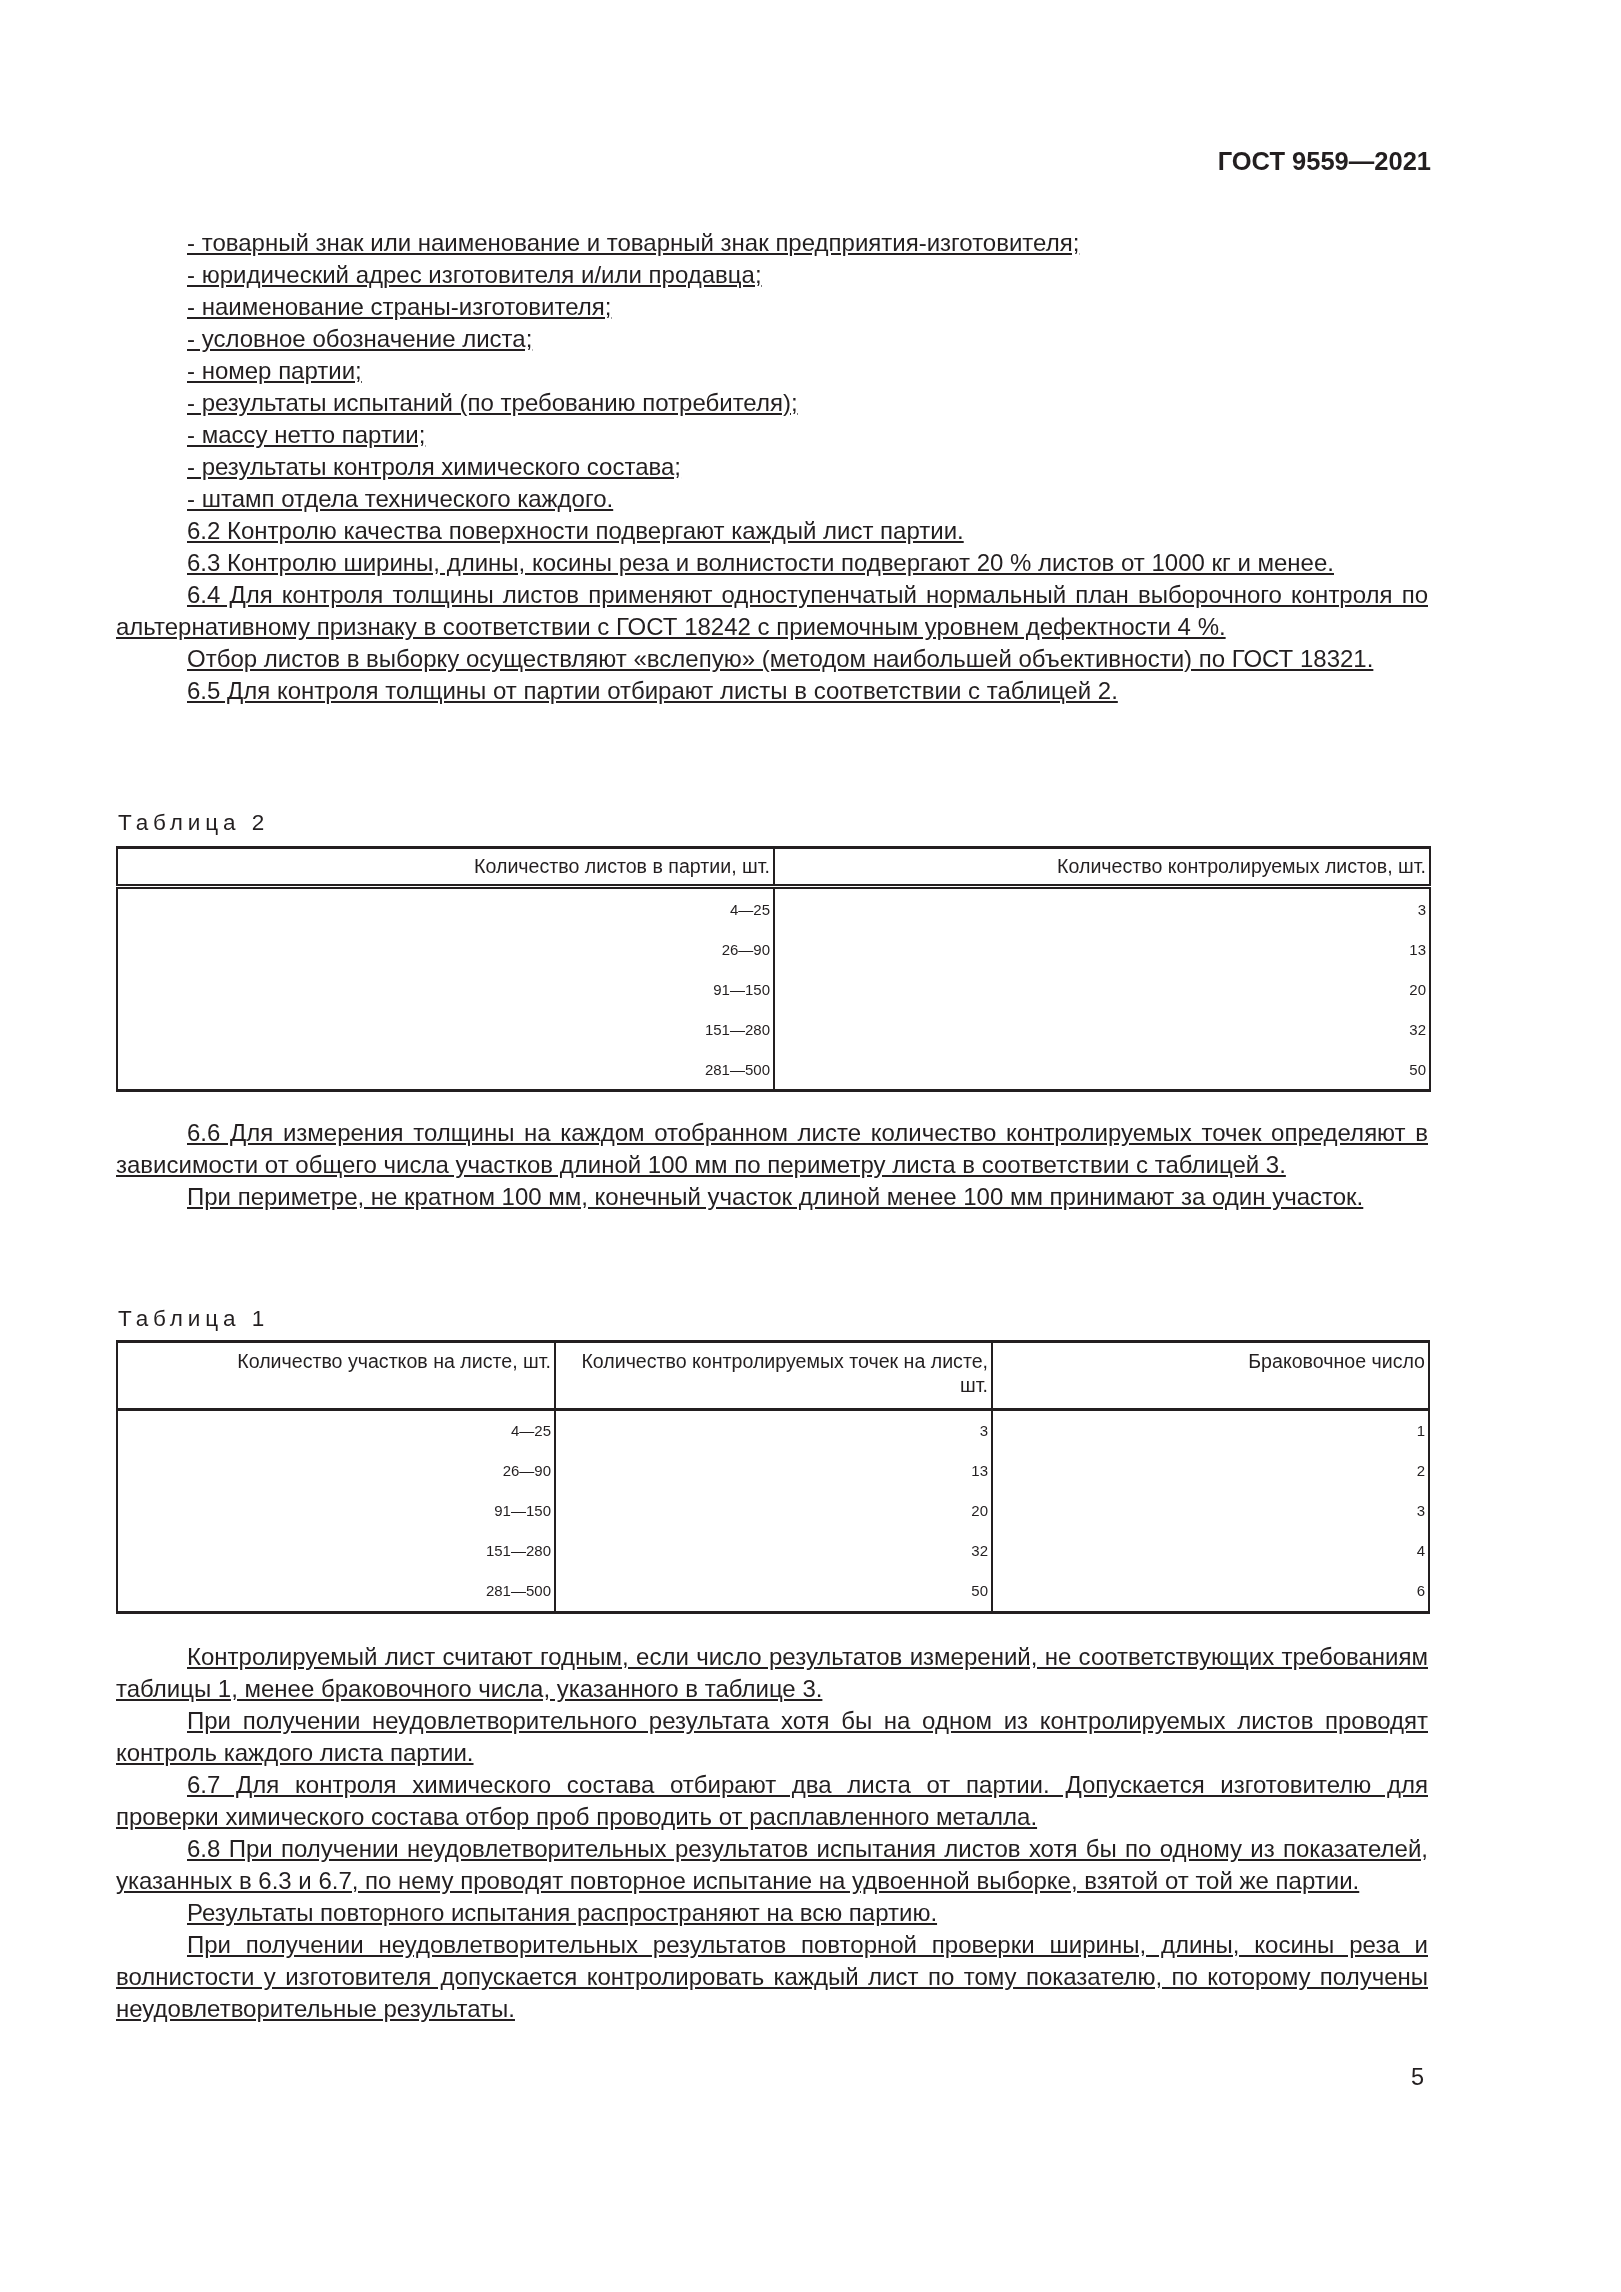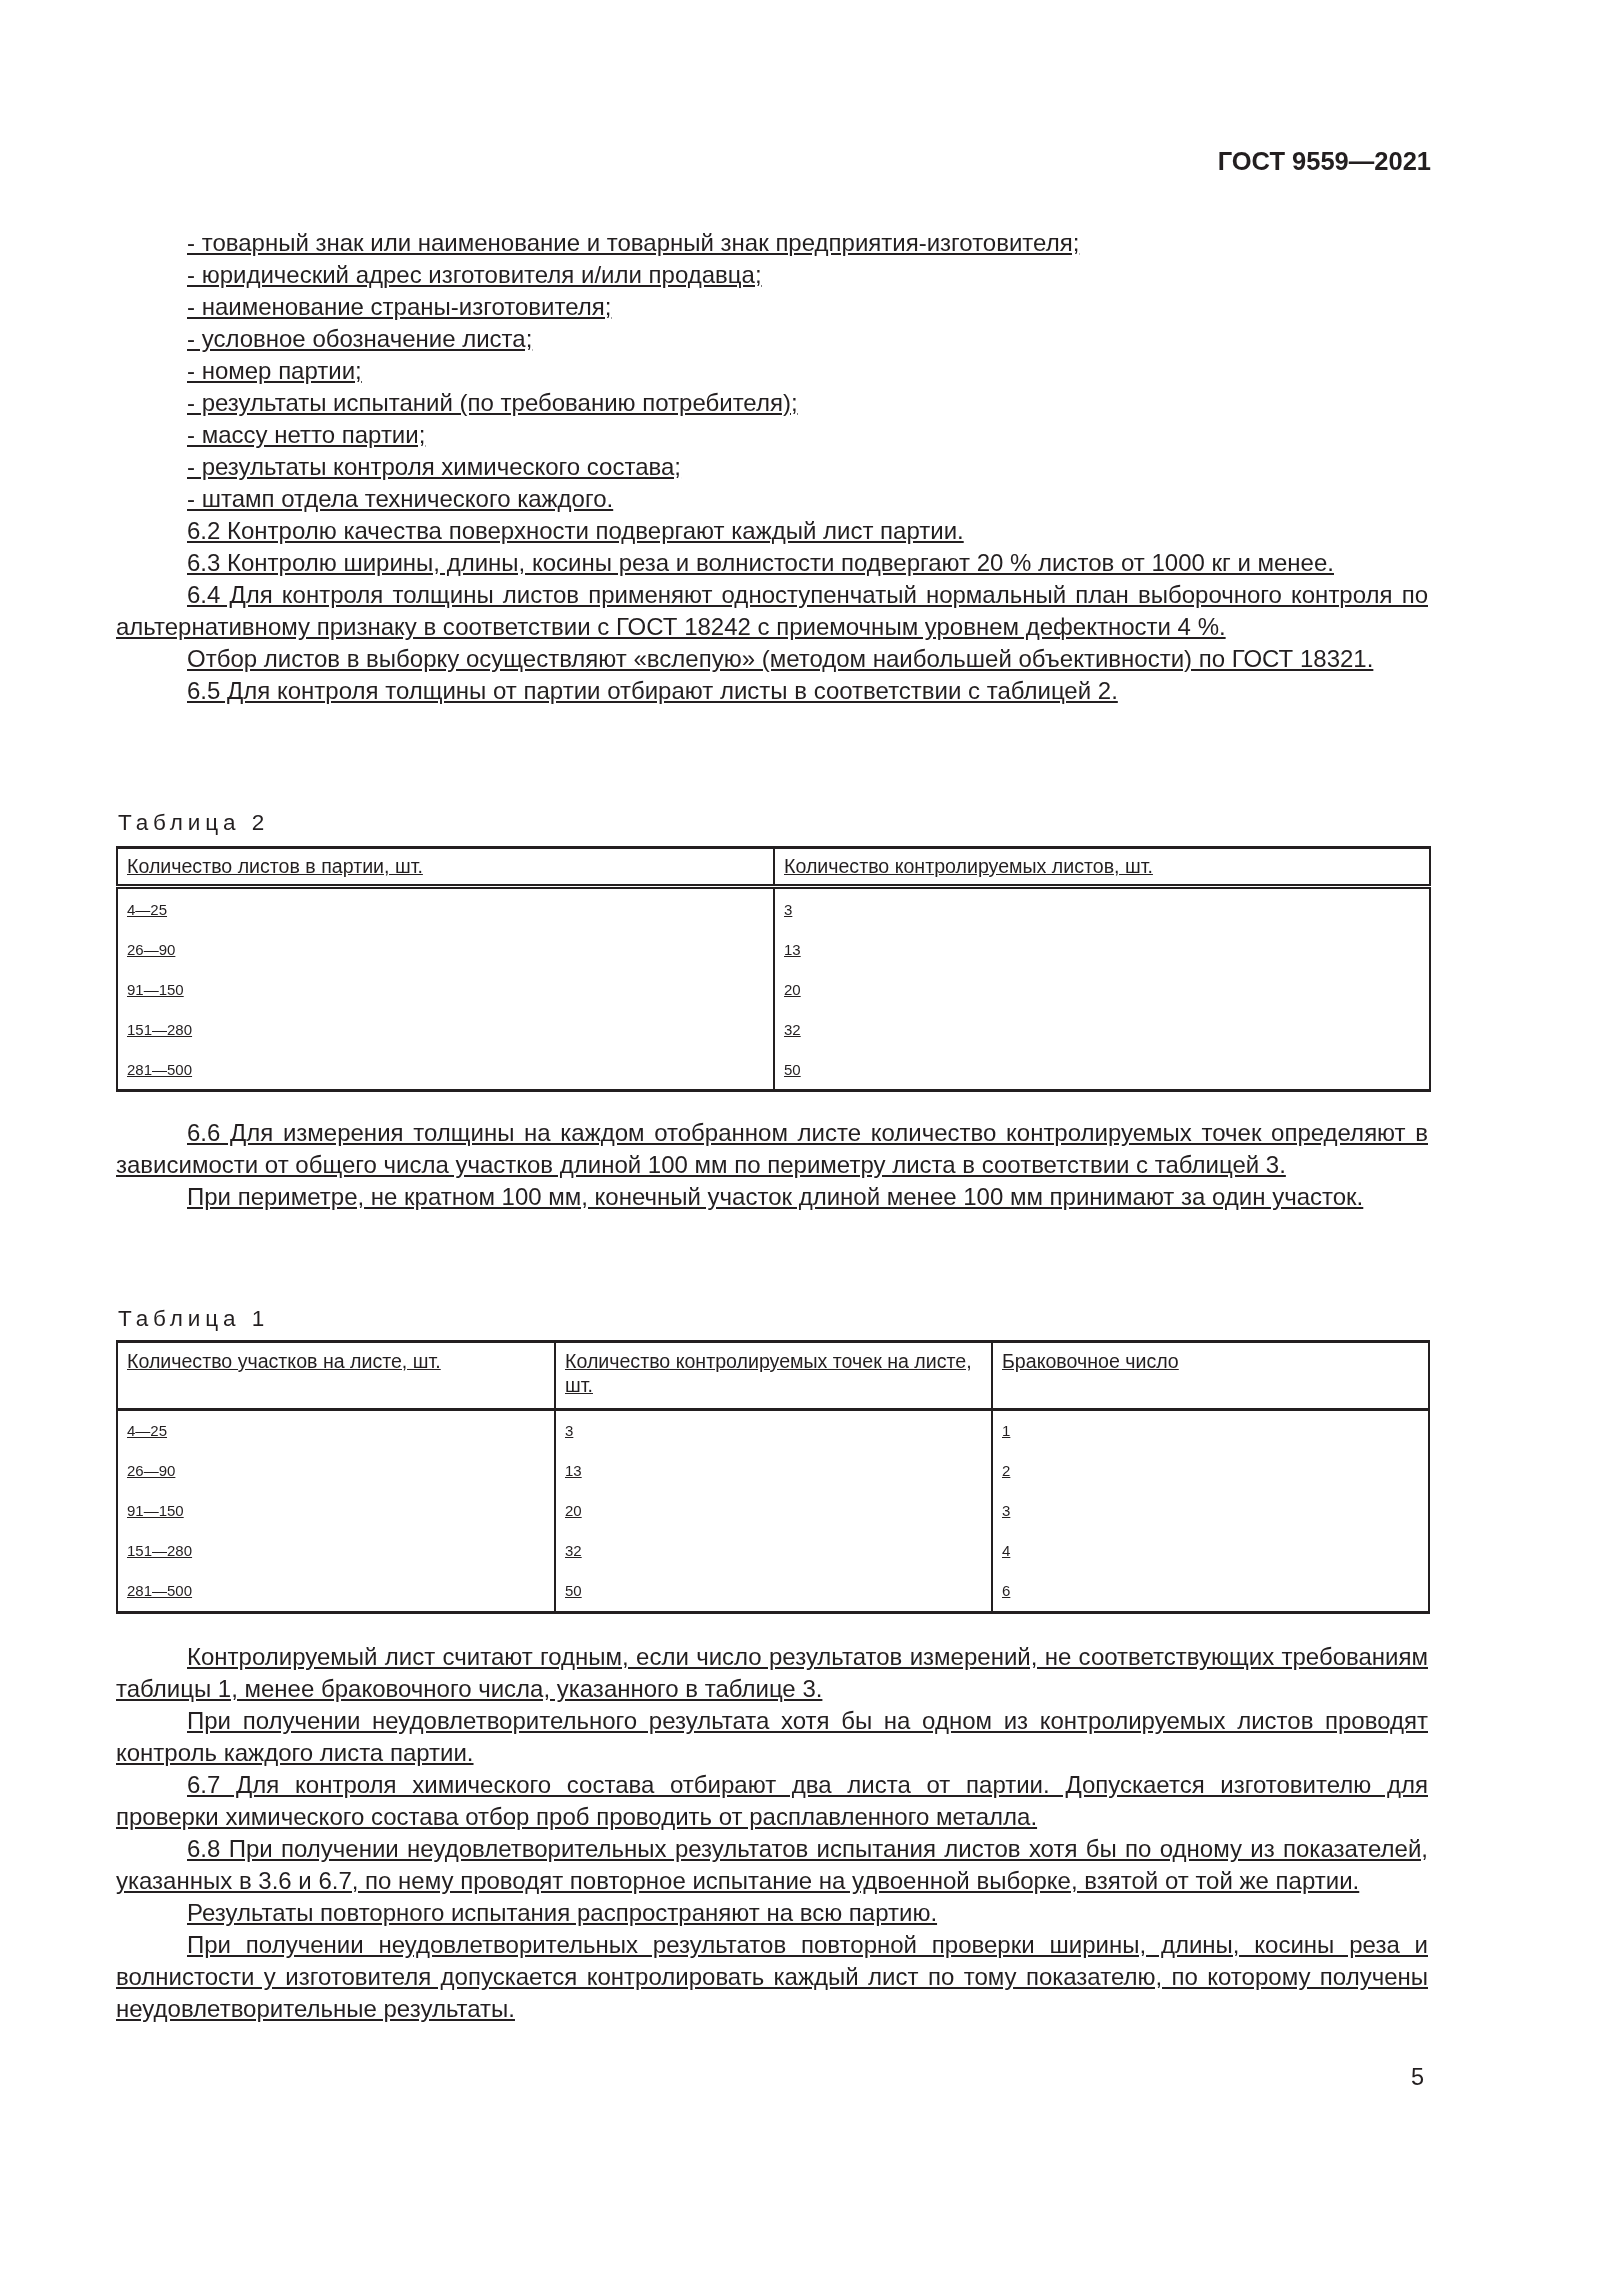--- a/index.html
+++ b/index.html
@@ -7,21 +7,21 @@
          font-family: "Liberation Sans", "DejaVu Sans", sans-serif; color: #231f20; }
   .page { position: absolute; left: 0; top: 0; width: 1621px; height: 2085px; }
   .doc-code { position: absolute; top: 147px; right: 190px; font-weight: bold; font-size: 25.5px; color: #231f20; }
   .body-col { position: absolute; left: 116px; width: 1312px; font-size: 24px; line-height: 32px; text-decoration: underline; }
   .list-line { text-indent: 71px; white-space: nowrap; }
   .para { text-indent: 71px; text-align: justify; text-align-last: left; }
   .caption { position: absolute; left: 118px; font-size: 22.5px; letter-spacing: 4.9px; }
   table.gost { position: absolute; left: 116px; width: 1312px; border-collapse: collapse;
                font-size: 20.6px; table-layout: fixed; }
   table.gost td, table.gost th { border-left: 2px solid #231f20; border-right: 2px solid #231f20;
-               text-align: left; font-weight: normal; padding: 0 9px; vertical-align: middle; text-decoration: underline; }
+               text-align: right; font-weight: normal; padding: 0 3px; vertical-align: middle; }
   table.gost thead tr { border-top: 3.9px solid #231f20; }
   table.gost tbody tr:last-child td { border-bottom: 3.9px solid #231f20; }
   table.gost td { height: 40px; font-size: 15px; }
   #t2 thead th { height: 35px; border-bottom: 5.9px double #231f20; font-size: 19.6px; }
   #t3 thead th { height: 59px; border-bottom: 3.9px solid #231f20; font-size: 19.6px; vertical-align: top; padding-top: 5.9px; line-height: 24.5px; }
   .page-num { position: absolute; left: 1411px; top: 2064px; font-size: 23.5px; }
 </style>
 </head>
 <body>
 
@@ -127,20 +127,20 @@
         <td>50</td>
         <td>6</td>
       </tr>
     </tbody>
   </table>
 
   <div class="body-col" style="top: 1641px;">
     <div class="para">Контролируемый лист считают годным, если число результатов измерений, не соответствующих требованиям таблицы 1, менее браковочного числа, указанного в таблице 3.</div>
     <div class="para">При получении неудовлетворительного результата хотя бы на одном из контролируемых листов проводят контроль каждого листа партии.</div>
     <div class="para">6.7 Для контроля химического состава отбирают два листа от партии. Допускается изготовителю для проверки химического состава отбор проб проводить от расплавленного металла.</div>
-    <div class="para">6.8 При получении неудовлетворительных результатов испытания листов хотя бы по одному из по­казателей, указанных в 3.6 и 6.7, по нему проводят повторное испытание на удвоенной выборке, взятой от той же партии.</div>
+    <div class="para">6.8 При получении неудовлетворительных результатов испытания листов хотя бы по одному из по­казателей, указанных в 6.3 и 6.7, по нему проводят повторное испытание на удвоенной выборке, взятой от той же партии.</div>
     <div class="para">Результаты повторного испытания распространяют на всю партию.</div>
     <div class="para">При получении неудовлетворительных результатов повторной проверки ширины, длины, косины реза и волнистости у изготовителя допускается контролировать каждый лист по тому показателю, по которому получены неудовлетворительные результаты.</div>
   </div>
 
   <div class="page-num">5</div>
 </div>
 
 
 </body></html>

